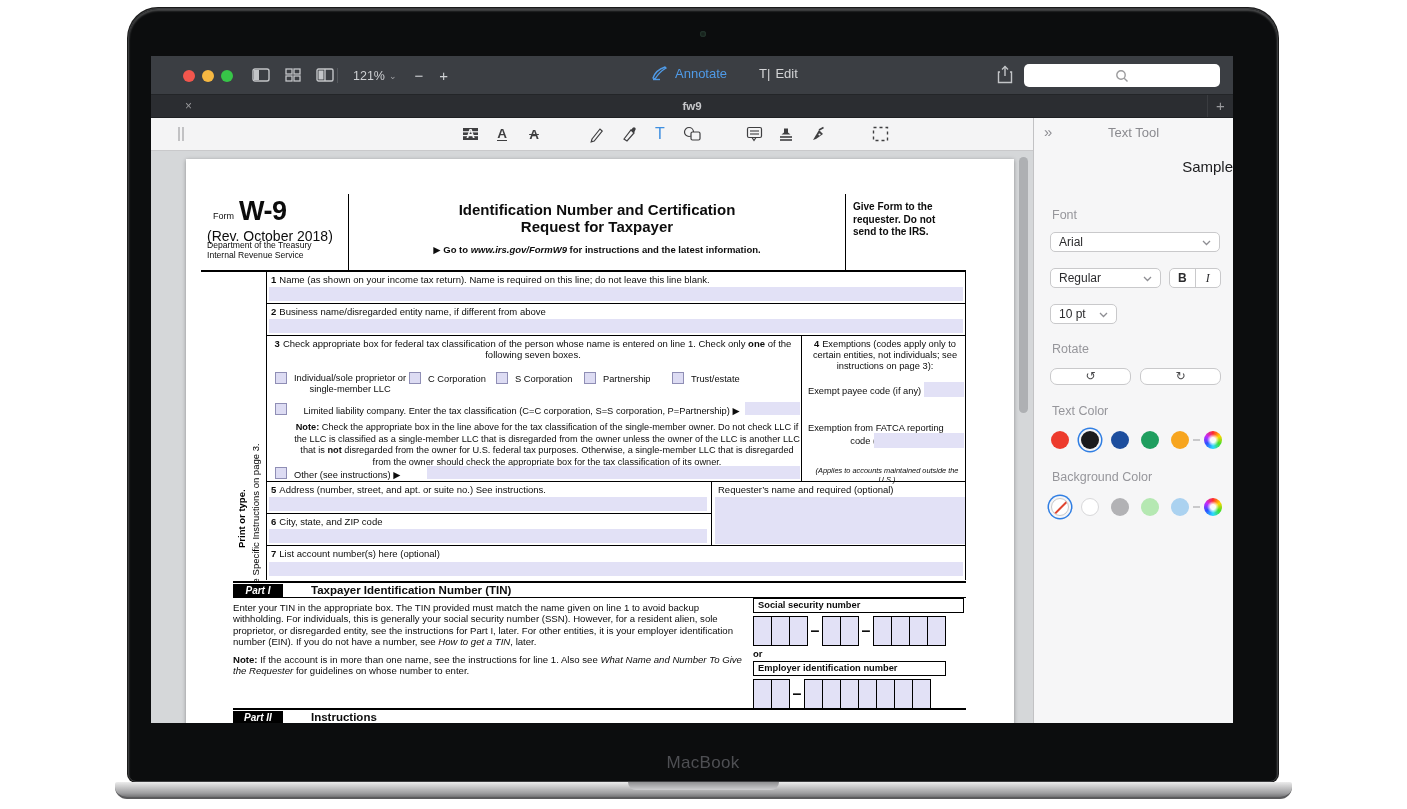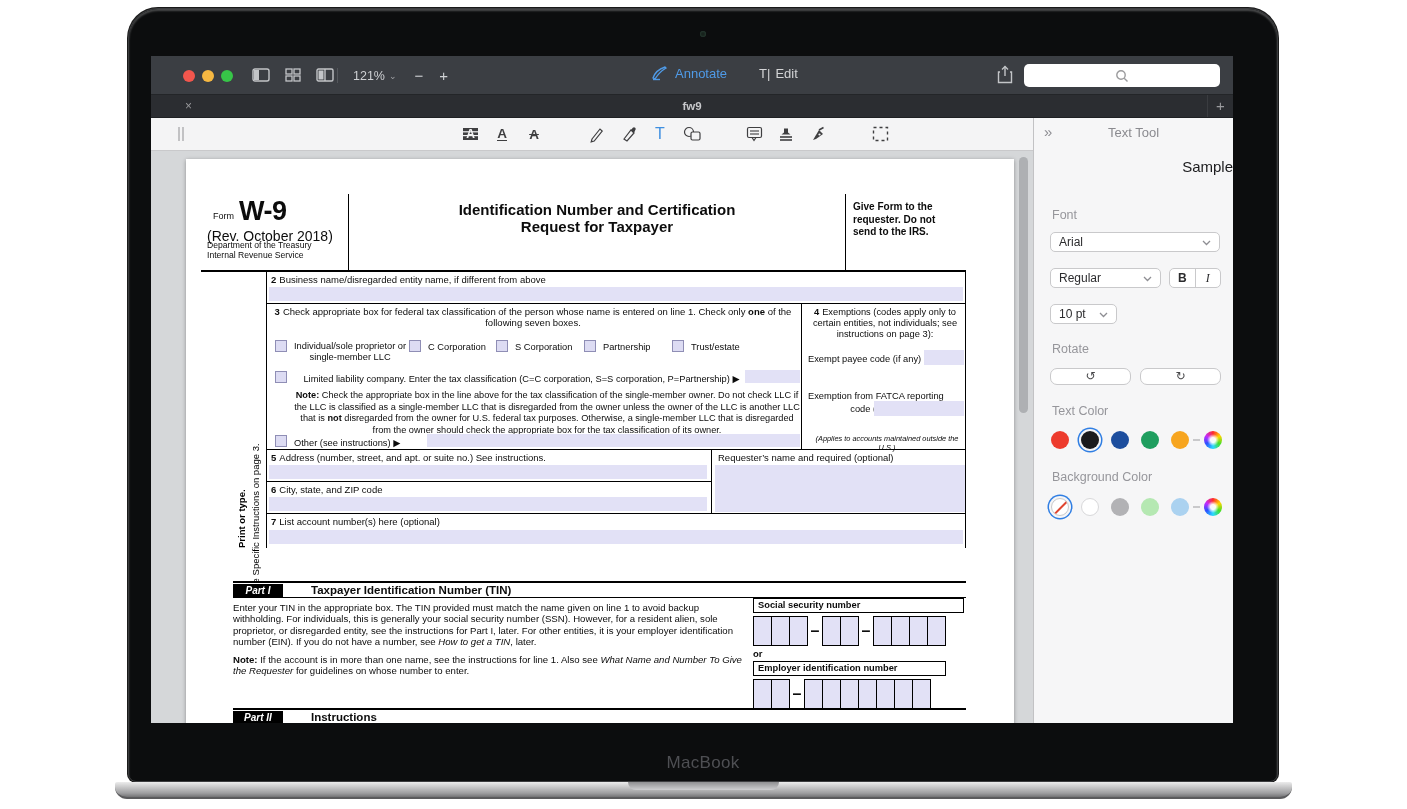--- a/index.html
+++ b/index.html
@@ -325,30 +325,35 @@
                 <div class="h-left">
                   <span class="h-form-word">Form</span>
                   <span class="h-w9">W-9</span>
                   <div class="h-rev">(Rev. October 2018)</div>
                   <div class="h-dept">Department of the Treasury</div>
                   <div class="h-irs">Internal Revenue Service</div>
                 </div>
                 <div class="h-mid">
                   <div class="h-title">Identification Number and Certification</div>
                   <div class="h-title">Request for Taxpayer</div>
+                  <div class="h-goto"><span>▶ Go to </span><span class="url">www.irs.gov/FormW9</span><span> for instructions and the latest information.</span></div>
                 </div>
                 <div class="h-right">Give Form to the requester. Do not send to the IRS.</div>
               </div>
 
               <div class="vtext">
                 <div class="vt-line vt-bold">Print or type.</div>
                 <div class="vt-line">See Specific Instructions on page 3.</div>
               </div>
 
               <div class="rows-box">
+                <div class="frow row1">
+                  <div class="lbl"><span class="num">1</span><span>Name (as shown on your income tax return). Name is required on this line; do not leave this line blank.</span></div>
+                  <div class="ffield lav" style="left:2px;right:2px;top:15px;"></div>
+                </div>
                 <div class="frow row2">
                   <div class="lbl"><span class="num">2</span><span>Business name/disregarded entity name, if different from above</span></div>
                   <div class="ffield lav" style="left:2px;right:2px;top:15px;"></div>
                 </div>
 
                 <div class="frow row3">
                   <div class="row3-left">
                     <div class="sec3-text"><span class="num">3</span><span>Check appropriate box for federal tax classification of the person whose name is entered on line 1. Check only </span><span class="bd">one</span><span> of the following seven boxes.</span></div>
 
                     <div class="cbx" style="left:8px;top:36px;"></div>

